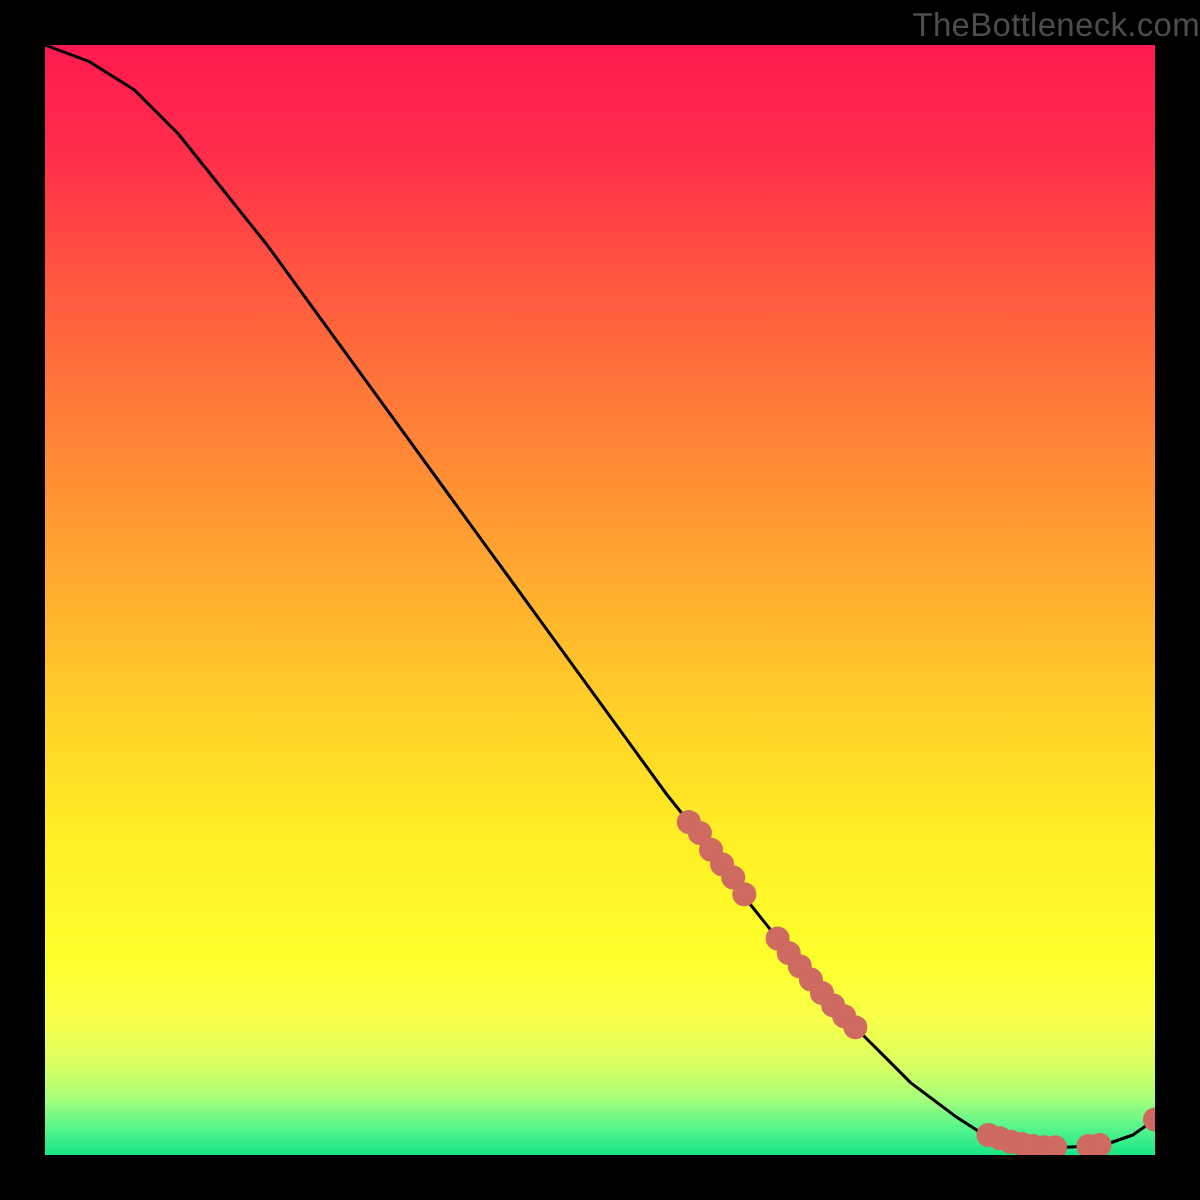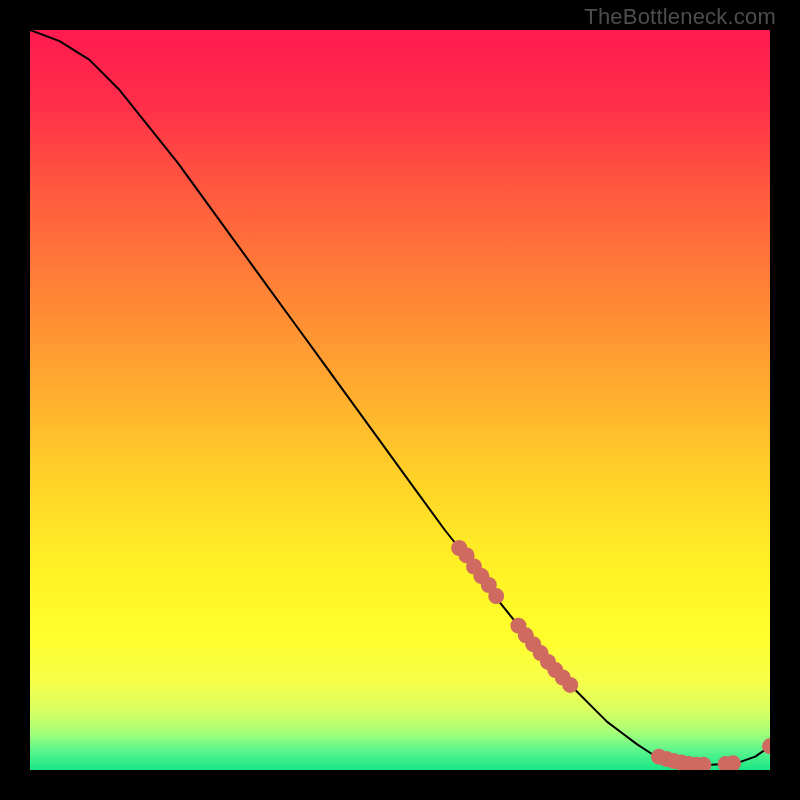--- a/index.html
+++ b/index.html
@@ -13,21 +13,21 @@
   }
   .frame {
     position: relative;
     width: 800px;
     height: 800px;
     background: #000;
   }
   .watermark {
     position: absolute;
     top: 4px;
-    right: 24px;
+    right: 0;
     color: #4d4d4d;
     font-size: 22px;
     font-weight: 500;
     letter-spacing: 0.2px;
     z-index: 4;
   }
   .plot {
     position: absolute;
     left: 30px;
     top: 30px;

